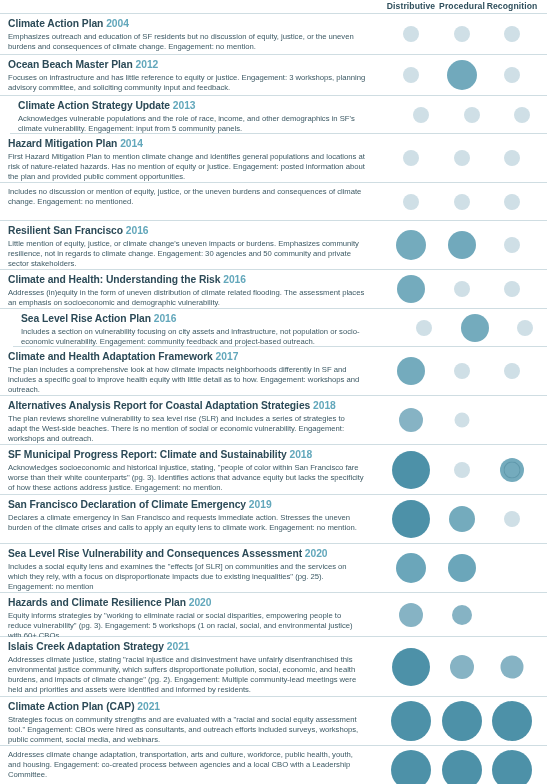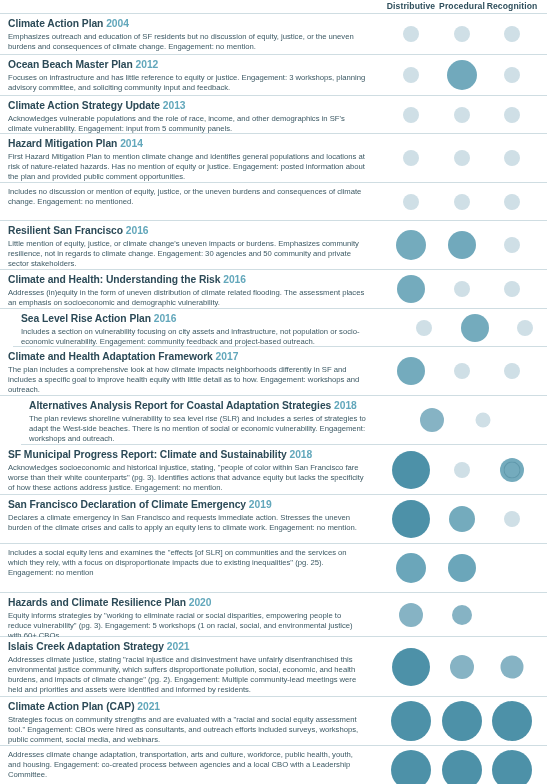--- a/index.html
+++ b/index.html
@@ -143,21 +143,21 @@
         <div class="dot-cell" style="left: 411px;">
           <div class="dot" style="width: 16px; height: 16px; background: rgb(207, 223, 230);"></div>
         </div>
         <div class="dot-cell" style="left: 462px;">
           <div class="dot" style="width: 30px; height: 30px; background: rgb(113, 169, 188);"></div>
         </div>
         <div class="dot-cell" style="left: 512px;">
           <div class="dot" style="width: 16px; height: 16px; background: rgb(207, 223, 230);"></div>
         </div>
       </div>
-      <div class="row" style="height: 38px;">
+      <div class="row" style="height: 38px; margin-left: 10px;">
         <div class="row-text">
           <div class="plan-title"><span>Climate Action Strategy Update</span> <span class="plan-year">2013</span></div>
           <div class="plan-desc">Acknowledges vulnerable populations and the role of race, income, and other demographics in SF's climate vulnerability. Engagement: input from 5 community panels.</div>
         </div>
         <div class="dot-cell" style="left: 411px;">
           <div class="dot" style="width: 16px; height: 16px; background: rgb(207, 223, 230);"></div>
         </div>
         <div class="dot-cell" style="left: 462px;">
           <div class="dot" style="width: 16px; height: 16px; background: rgb(207, 223, 230);"></div>
         </div>
@@ -247,21 +247,21 @@
         <div class="dot-cell" style="left: 411px;">
           <div class="dot" style="width: 28px; height: 28px; background: rgb(116, 171, 189);"></div>
         </div>
         <div class="dot-cell" style="left: 462px;">
           <div class="dot" style="width: 16px; height: 16px; background: rgb(207, 223, 230);"></div>
         </div>
         <div class="dot-cell" style="left: 512px;">
           <div class="dot" style="width: 16px; height: 16px; background: rgb(207, 223, 230);"></div>
         </div>
       </div>
-      <div class="row" style="height: 49px; margin-left: 21px;">
+      <div class="row" style="height: 49px;">
         <div class="row-text">
           <div class="plan-title"><span>Alternatives Analysis Report for Coastal Adaptation Strategies</span> <span class="plan-year">2018</span></div>
           <div class="plan-desc">The plan reviews shoreline vulnerability to sea level rise (SLR) and includes a series of strategies to adapt the West-side beaches. There is no mention of social or economic vulnerability. Engagement: workshops and outreach.</div>
         </div>
         <div class="dot-cell" style="left: 411px;">
           <div class="dot" style="width: 24px; height: 24px; background: rgb(134, 179, 196);"></div>
         </div>
         <div class="dot-cell" style="left: 462px;">
           <div class="dot" style="width: 15px; height: 15px; background: rgb(207, 223, 230);"></div>
         </div>
@@ -292,20 +292,21 @@
         </div>
         <div class="dot-cell" style="left: 462px;">
           <div class="dot" style="width: 26px; height: 26px; background: rgb(116, 171, 189);"></div>
         </div>
         <div class="dot-cell" style="left: 512px;">
           <div class="dot" style="width: 16px; height: 16px; background: rgb(207, 223, 230);"></div>
         </div>
       </div>
       <div class="row" style="height: 49px;">
         <div class="row-text">
+          <div class="plan-title"><span>Sea Level Rise Vulnerability and Consequences Assessment</span> <span class="plan-year">2020</span></div>
           <div class="plan-desc">Includes a social equity lens and examines the "effects [of SLR] on communities and the services on which they rely, with a focus on disproportionate impacts due to existing inequalities" (pg. 25). Engagement: no mention</div>
         </div>
         <div class="dot-cell" style="left: 411px;">
           <div class="dot" style="width: 30px; height: 30px; background: rgb(107, 166, 186);"></div>
         </div>
         <div class="dot-cell" style="left: 462px;">
           <div class="dot" style="width: 28px; height: 28px; background: rgb(107, 166, 186);"></div>
         </div>
       </div>
       <div class="row" style="height: 44px;">

